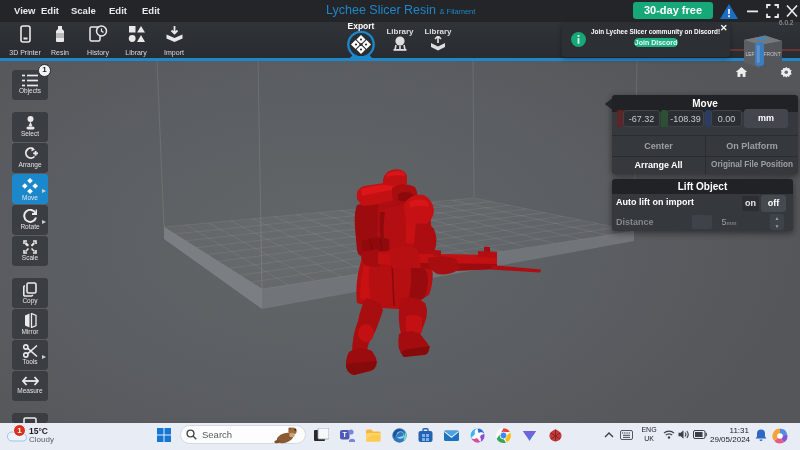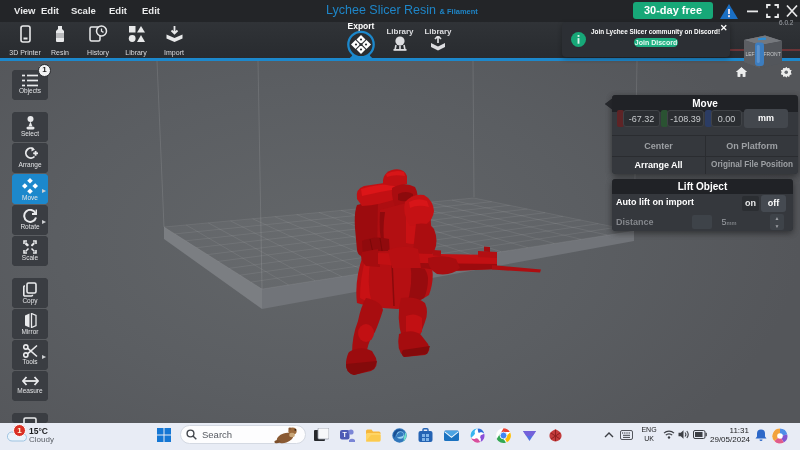--- a/index.html
+++ b/index.html
@@ -3,21 +3,21 @@
 <meta charset="utf-8">
 <style>
 *{margin:0;padding:0;box-sizing:border-box}
 html,body{width:800px;height:450px;overflow:hidden}
 body{font-family:"Liberation Sans",sans-serif;background:#595c60}
 .app{position:relative;width:800px;height:450px;overflow:hidden}
 .abs{position:absolute}
 
 .titlebar{position:absolute;left:0;top:0;width:800px;height:22px;background:#232528}
 .apptitle{position:absolute;top:0;left:326px;height:22px;line-height:21px;color:#1e86c8;font-size:12.5px;white-space:nowrap}
-.apptitle small{font-size:7.5px;font-weight:700;color:#1e86c8}
+.apptitle small{font-size:7.5px;font-weight:400;color:#1e86c8}
 .trial{position:absolute;left:633px;top:2px;width:80px;height:17px;background:#17a878;border-radius:3px;color:#fff;font-size:11px;font-weight:700;text-align:center;line-height:17px}
 
 .toolbar{position:absolute;left:0;top:22px;width:800px;height:37px;background:linear-gradient(#303337,#282b2f)}
 .tbtn{position:absolute;top:25px;width:44px;text-align:center;color:#e8e9ea}
 .tbtn .lbl{font-size:7px;margin-top:2px;display:block;color:#dcdde0}
 .tablbl{position:absolute;color:#fff;font-size:8.5px;font-weight:700;text-align:center}
 .bluebar{position:absolute;left:0;top:58px;width:800px;height:3px;background:#1c88cc}
 
 .viewport{position:absolute;left:0;top:61px;width:800px;height:362px;background:radial-gradient(ellipse 480px 280px at 40% 50%,#636669 0%,#5b5e62 55%,#54565a 100%)}
 

